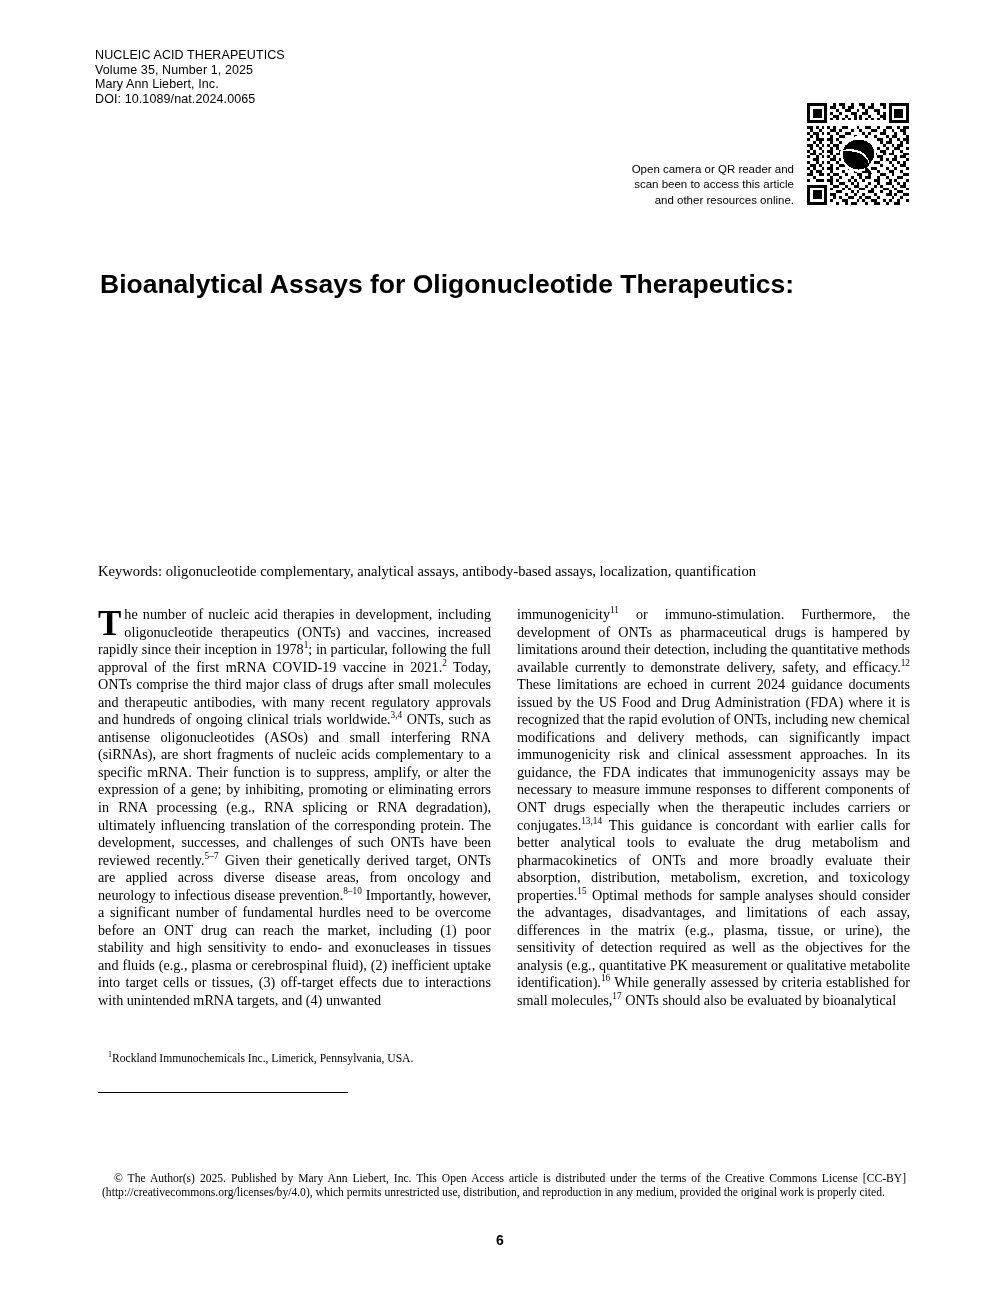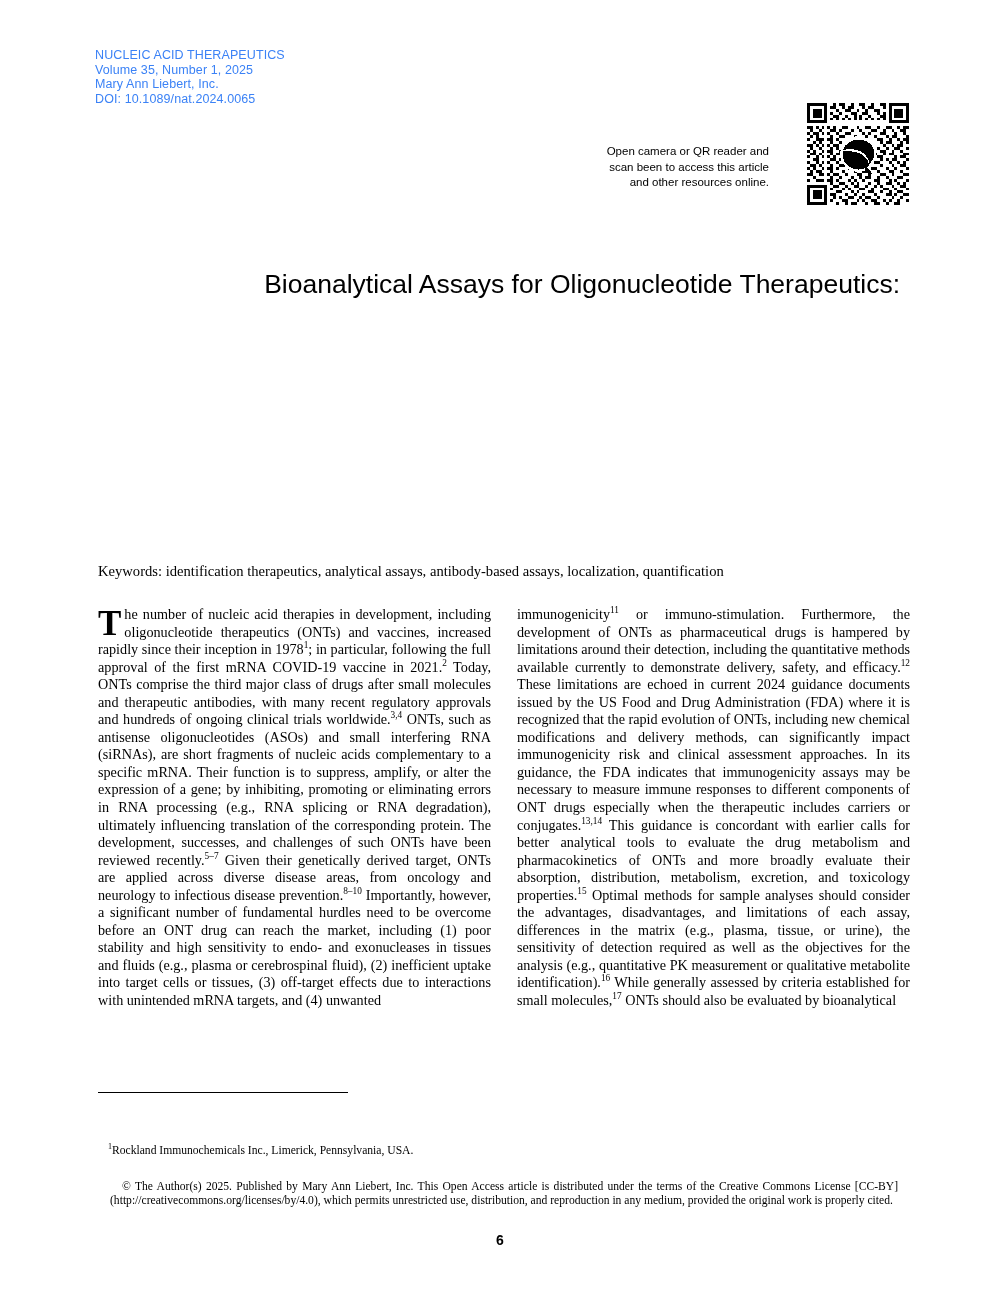--- a/index.html
+++ b/index.html
@@ -24,33 +24,33 @@
   }
 
   
   .masthead {
     position: absolute;
     left: 95px;
     top: 48px;
     font-family: "Liberation Sans", sans-serif;
     font-size: 12.5px;
     line-height: 14.6px;
-    color: #3b82f6;
+    color: #000000;
     letter-spacing: 0.1px;
   }
   .masthead div { white-space: nowrap; }
 
   
   .qr-block {
     position: absolute;
     right: 88px;
     top: 100px;
     display: flex;
-    align-items: center;
-    gap: 35px;
+    align-items: flex-end;
+    gap: 10px;
   }
   .qr-caption {
     font-family: "Liberation Sans", sans-serif;
     font-size: 11.5px;
     line-height: 15.5px;
     text-align: right;
     color: #000;
     padding-top: 27px;
     white-space: nowrap;
   }
@@ -61,23 +61,23 @@
     background: #fff;
   }
   .qr-code svg { display: block; }
 
   
   .title {
     position: absolute;
     left: 100px;
     top: 248px;
     width: 800px;
-    text-align: right;
+    text-align: left;
     font-family: "Liberation Sans", sans-serif;
-    font-weight: 400;
+    font-weight: 700;
     font-size: 26.5px;
     line-height: 36px;
     color: #000;
   }
   .title .tline { display: block; }
 
   
   .authors {
     position: absolute;
     left: 100px;
@@ -143,21 +143,21 @@
     position: absolute;
     left: 98px;
     top: 1092px;
     width: 250px;
     height: 0;
     border-top: 1px solid #000;
   }
   .footnotes {
     position: absolute;
     left: 98px;
-    top: 1144px;
+    top: 1052px;
     width: 812px;
     font-family: "Liberation Serif", serif;
     font-size: 11.6px;
     line-height: 14.2px;
     text-align: justify;
     color: #000;
   }
   .footnotes p { margin: 0; text-indent: 10px; }
   .footnotes sup { font-size: 8px; vertical-align: super; line-height: 0; }
 
@@ -165,21 +165,21 @@
     position: absolute;
     left: 98px;
     top: 1168px;
     width: 812px;
     font-family: "Liberation Serif", serif;
     font-size: 11.6px;
     line-height: 14.2px;
     text-align: justify;
     color: #000;
   }
-  .copyright p { margin: 12px; text-indent: 12px; }
+  .copyright p { margin: 4px; text-indent: 12px; }
 
   
   .folio {
     position: absolute;
     left: 0;
     top: 1232px;
     width: 1000px;
     text-align: center;
     font-family: "Liberation Sans", sans-serif;
     font-weight: bold;
@@ -524,21 +524,21 @@
     </div>
   </div>
 
   <h1 class="title">
     <span class="tline">Bioanalytical Assays for Oligonucleotide Therapeutics:</span>
   </h1>
 
 
   <div class="keywords">
     <span class="kw-label">Keywords:</span>
-    <span>identification therapeutics, analytical assays, antibody-based assays, localization, quantification</span>
+    <span>oligonucleotide complementary, analytical assays, antibody-based assays, localization, quantification</span>
   </div>
 
   <div class="columns">
     <div class="col">
       <p><span class="dropcap">T</span><span>he number of nucleic acid therapies in development, including oligonucleotide therapeutics (ONTs) and vaccines, increased rapidly since their inception in 1978</span><sup>1</sup><span>; in particular, following the full approval of the first mRNA COVID-19 vaccine in 2021.</span><sup>2</sup><span> Today, ONTs comprise the third major class of drugs after small molecules and therapeutic antibodies, with many recent regulatory approvals and hundreds of ongoing clinical trials worldwide.</span><sup>3,4</sup><span> ONTs, such as antisense oligonucleotides (ASOs) and small interfering RNA (siRNAs), are short fragments of nucleic acids complementary to a specific mRNA. Their function is to suppress, amplify, or alter the expression of a gene; by inhibiting, promoting or eliminating errors in RNA processing (e.g., RNA splicing or RNA degradation), ultimately influencing translation of the corresponding protein. The development, successes, and challenges of such ONTs have been reviewed recently.</span><sup>5–7</sup><span> Given their genetically derived target, ONTs are applied across diverse disease areas, from oncology and neurology to infectious disease prevention.</span><sup>8–10</sup><span> Importantly, however, a significant number of fundamental hurdles need to be overcome before an ONT drug can reach the market, including (1) poor stability and high sensitivity to endo- and exonucleases in tissues and fluids (e.g., plasma or cerebrospinal fluid), (2) inefficient uptake into target cells or tissues, (3) off-target effects due to interactions with unintended mRNA targets, and (4) unwanted</span></p>
     </div>
     <div class="col">
       <p><span>immunogenicity</span><sup>11</sup><span> or immuno-stimulation. Furthermore, the development of ONTs as pharmaceutical drugs is hampered by limitations around their detection, including the quantitative methods available currently to demonstrate delivery, safety, and efficacy.</span><sup>12</sup><span> These limitations are echoed in current 2024 guidance documents issued by the US Food and Drug Administration (FDA) where it is recognized that the rapid evolution of ONTs, including new chemical modifications and delivery methods, can significantly impact immunogenicity risk and clinical assessment approaches. In its guidance, the FDA indicates that immunogenicity assays may be necessary to measure immune responses to different components of ONT drugs especially when the therapeutic includes carriers or conjugates.</span><sup>13,14</sup><span> This guidance is concordant with earlier calls for better analytical tools to evaluate the drug metabolism and pharmacokinetics of ONTs and more broadly evaluate their absorption, distribution, metabolism, excretion, and toxicology properties.</span><sup>15</sup><span> Optimal methods for sample analyses should consider the advantages, disadvantages, and limitations of each assay, differences in the matrix (e.g., plasma, tissue, or urine), the sensitivity of detection required as well as the objectives for the analysis (e.g., quantitative PK measurement or qualitative metabolite identification).</span><sup>16</sup><span> While generally assessed by criteria established for small molecules,</span><sup>17</sup><span> ONTs should also be evaluated by bioanalytical</span></p>
     </div>
   </div>

